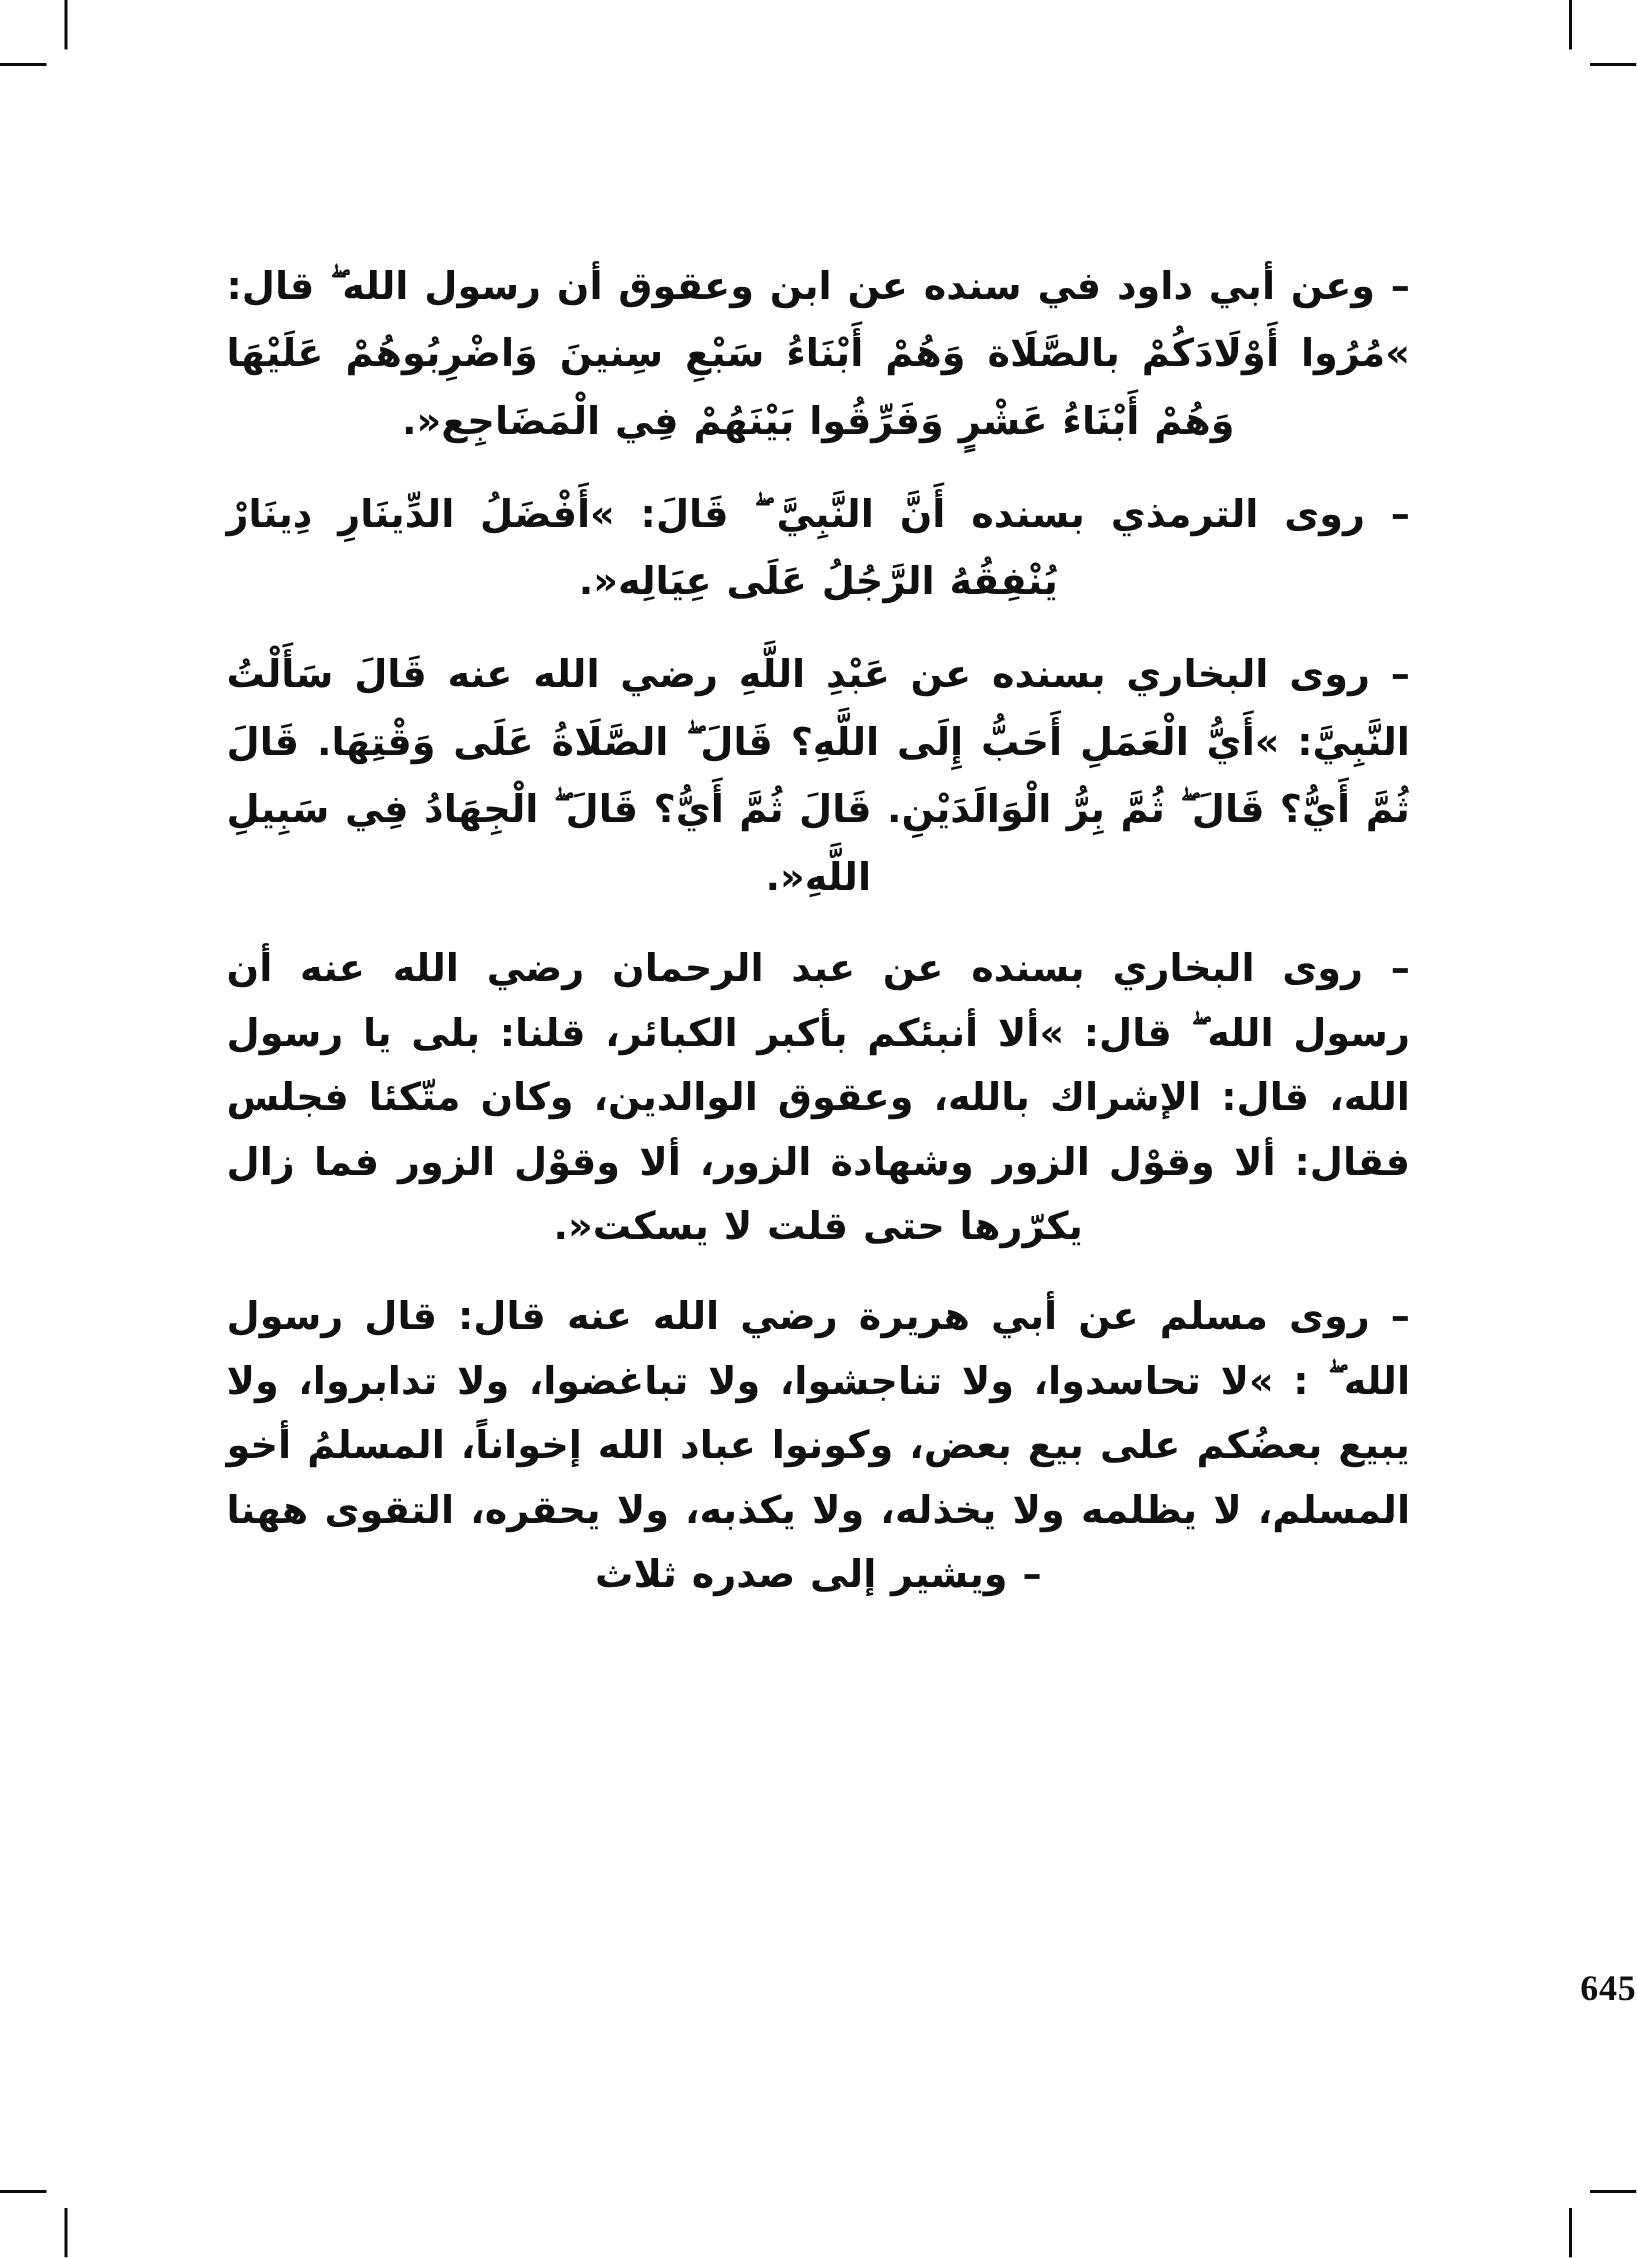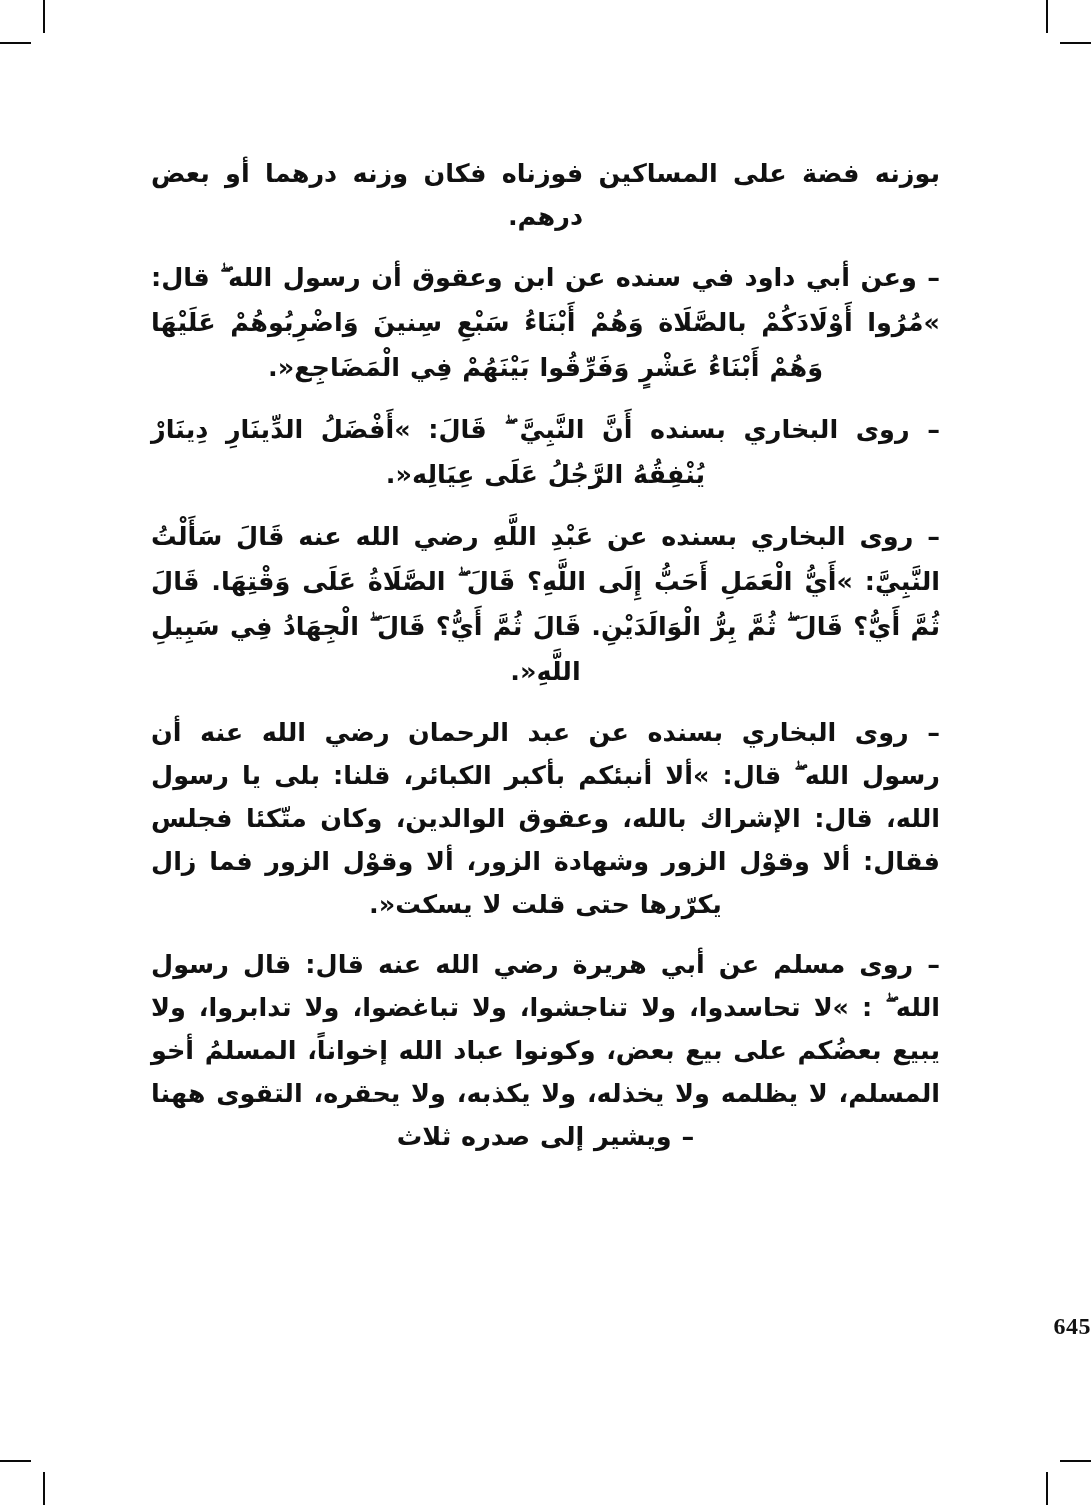--- a/index.html
+++ b/index.html
@@ -90,27 +90,26 @@
 <div class="crop crop-h crop-tl-h"></div>
 <div class="crop crop-v crop-tr-v"></div>
 <div class="crop crop-h crop-tr-h"></div>
 <div class="crop crop-h crop-bl-h"></div>
 <div class="crop crop-v crop-bl-v"></div>
 <div class="crop crop-h crop-br-h"></div>
 <div class="crop crop-v crop-br-v"></div>
 
 <main class="page-body">
 
-  <p class="para opening">بوزنه فضة على المساكين فوزناه فكان وزنه درهما أو بعض درهم.</p>
 
 
 
   <p class="para voweled gap-before">– وعن أبي داود في سنده عن ابن وعقوق أن رسول الله ۖ قال: »مُرُوا أَوْلَادَكُمْ بالصَّلَاة وَهُمْ أَبْنَاءُ سَبْعِ سِنينَ وَاضْرِبُوهُمْ عَلَيْهَا وَهُمْ أَبْنَاءُ عَشْرٍ وَفَرِّقُوا بَيْنَهُمْ فِي الْمَضَاجِع«.</p>
 
-  <p class="para voweled gap-before">– روى البخاري بسنده أَنَّ النَّبِيَّ ۖ قَالَ: »أَفْضَلُ الدِّينَارِ دِينَارْ يُنْفِقُهُ الرَّجُلُ عَلَى عِيَالِه«.</p>
+  <p class="para voweled gap-before">– روى الترمذي بسنده أَنَّ النَّبِيَّ ۖ قَالَ: »أَفْضَلُ الدِّينَارِ دِينَارْ يُنْفِقُهُ الرَّجُلُ عَلَى عِيَالِه«.</p>
 
 
   <p class="para voweled gap-before">– روى البخاري بسنده عن عَبْدِ اللَّهِ رضي الله عنه قَالَ سَأَلْتُ النَّبِيَّ: »أَيُّ الْعَمَلِ أَحَبُّ إِلَى اللَّهِ؟ قَالَ ۖ الصَّلَاةُ عَلَى وَقْتِهَا. قَالَ ثُمَّ أَيُّ؟ قَالَ ۖ ثُمَّ بِرُّ الْوَالَدَيْنِ. قَالَ ثُمَّ أَيُّ؟ قَالَ ۖ الْجِهَادُ فِي سَبِيلِ اللَّهِ«.</p>
 
   <p class="para gap-before">– روى البخاري بسنده عن عبد الرحمان رضي الله عنه أن رسول الله ۖ قال: »ألا أنبئكم بأكبر الكبائر، قلنا: بلى يا رسول الله، قال: الإشراك بالله، وعقوق الوالدين، وكان متّكئا فجلس فقال: ألا وقوْل الزور وشهادة الزور، ألا وقوْل الزور فما زال يكرّرها حتى قلت لا يسكت«.</p>
 
   <p class="para gap-before">– روى مسلم عن أبي هريرة رضي الله عنه قال: قال رسول الله ۖ : »لا تحاسدوا، ولا تناجشوا، ولا تباغضوا، ولا تدابروا، ولا يبيع بعضُكم على بيع بعض، وكونوا عباد الله إخواناً، المسلمُ أخو المسلم، لا يظلمه ولا يخذله، ولا يكذبه، ولا يحقره، التقوى ههنا – ويشير إلى صدره ثلاث</p>
 
 </main>
 

